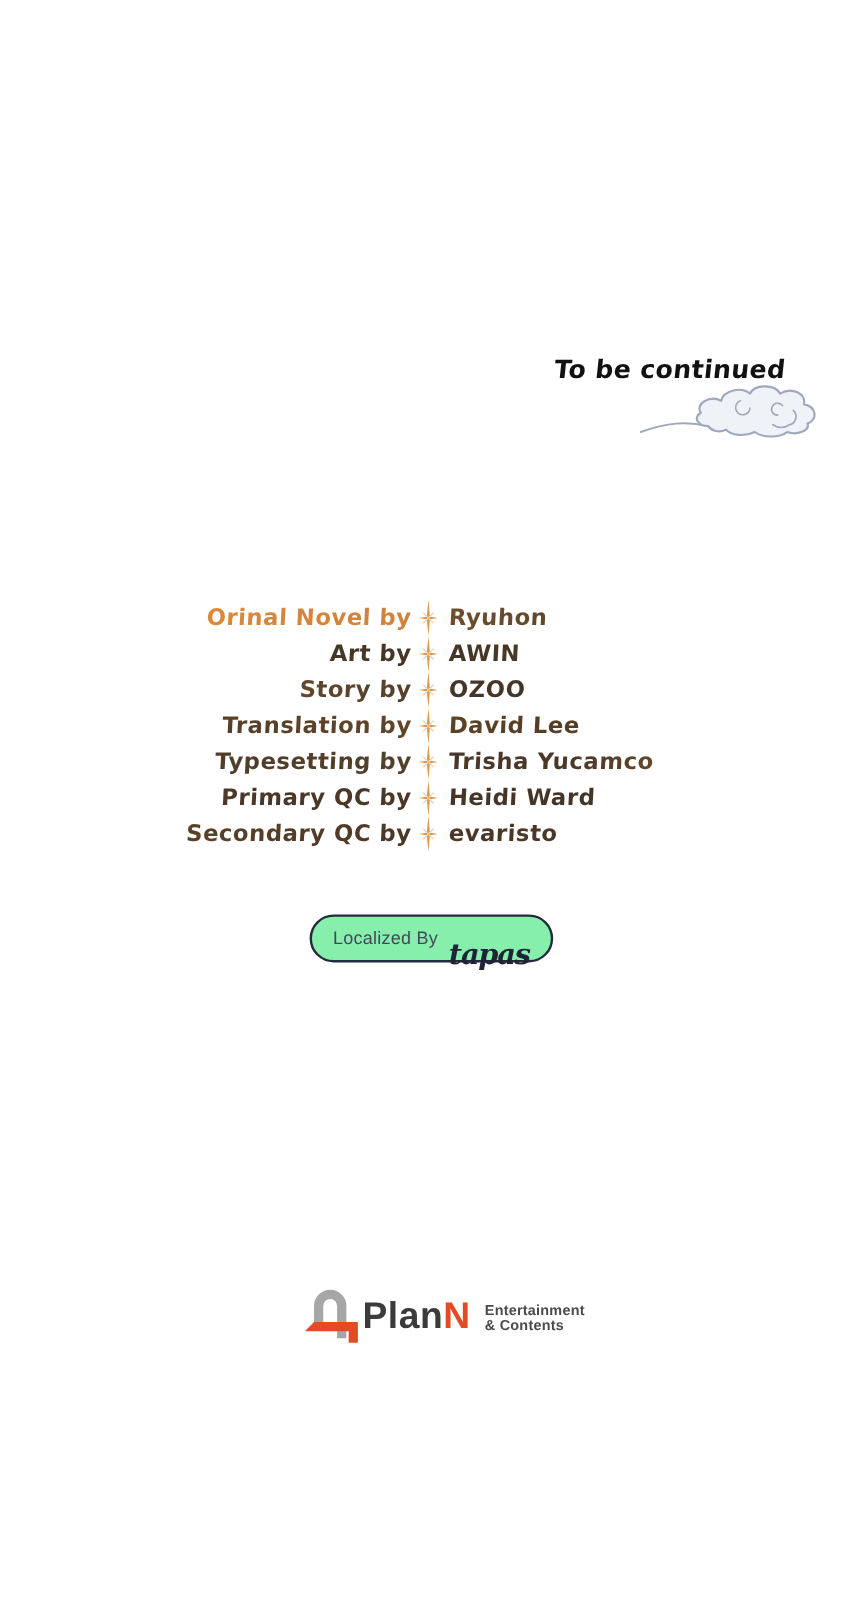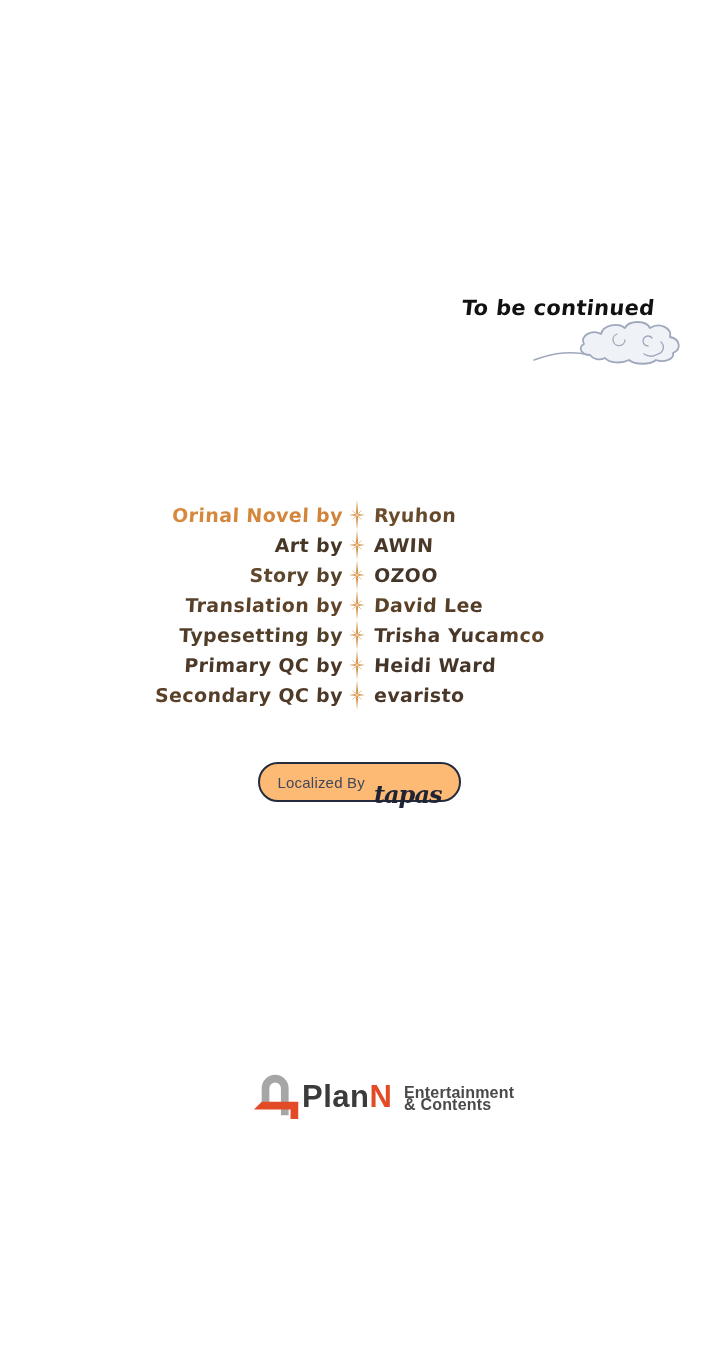--- a/index.html
+++ b/index.html
@@ -43,21 +43,21 @@
   .credit-row:nth-child(5) .credit-name{background-image:linear-gradient(95deg,#4A3727 30%,#6E4F2C 60%,#D98E3C 92%);}
   .credit-row:nth-child(6) .credit-role{background-image:linear-gradient(95deg,#7A5530,#4A3727 60%);}
   .credit-row:nth-child(6) .credit-name{background-image:linear-gradient(95deg,#443528 40%,#C07934 72%,#DD8D3B);}
   .credit-row:nth-child(7) .credit-role{background-image:linear-gradient(95deg,#D98A3E,#5E4428 35%,#4A3727);}
   .credit-row:nth-child(7) .credit-name{background-image:linear-gradient(95deg,#4A3727 55%,#5E4428 68%,#DD8D3B 88%);}
 
   
   .badge{
     position:absolute;left:258px;top:762px;width:203px;height:40px;
     box-sizing:border-box;border:2.5px solid #242B3D;border-radius:21px;
-    background:#fdba74;display:flex;align-items:center;justify-content:center;gap:9px;
+    background:#86efac;display:flex;align-items:center;justify-content:center;gap:9px;
   }
   .badge-prefix{
     font-family:"Liberation Sans",sans-serif;font-size:15px;color:#42485A;
     letter-spacing:0.2px;
   }
   .badge-brand{
     font-family:"DejaVu Serif",serif;font-style:italic;font-weight:bold;
     font-size:24px;color:#1E2435;letter-spacing:-1px;line-height:1;
     transform:translateY(-1px);
     margin-top:27px;
@@ -69,21 +69,21 @@
   .plann-name{
     position:absolute;left:302px;top:1081px;
     font-family:"Liberation Sans",sans-serif;font-weight:bold;
     font-size:31px;letter-spacing:0.5px;line-height:1;white-space:nowrap;
   }
   .plann-name .primary{color:#3B3B3B;}
   .plann-name .accent{color:#E34A26;}
   .plann-tagline{
     position:absolute;left:404px;top:1087px;
     font-family:"Liberation Sans",sans-serif;font-weight:bold;
-    font-size:16px;line-height:11.5px;color:#4A4A4A;letter-spacing:0.2px;
+    font-size:12px;line-height:11.5px;color:#4A4A4A;letter-spacing:0.2px;
     white-space:nowrap;
   }
 </style>
 </head>
 <body>
 
 <div class="page">
 
   <div class="continued">To be continued</div>
 

